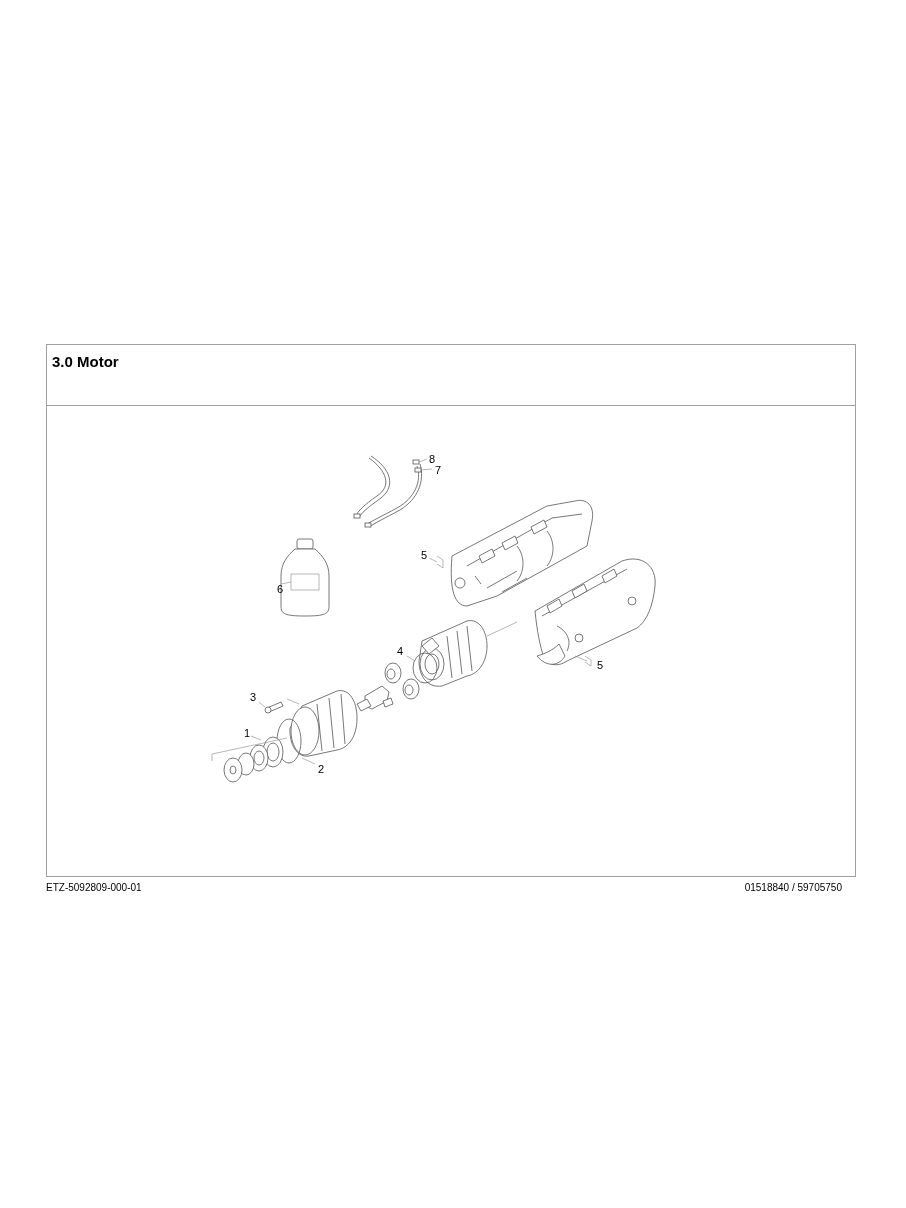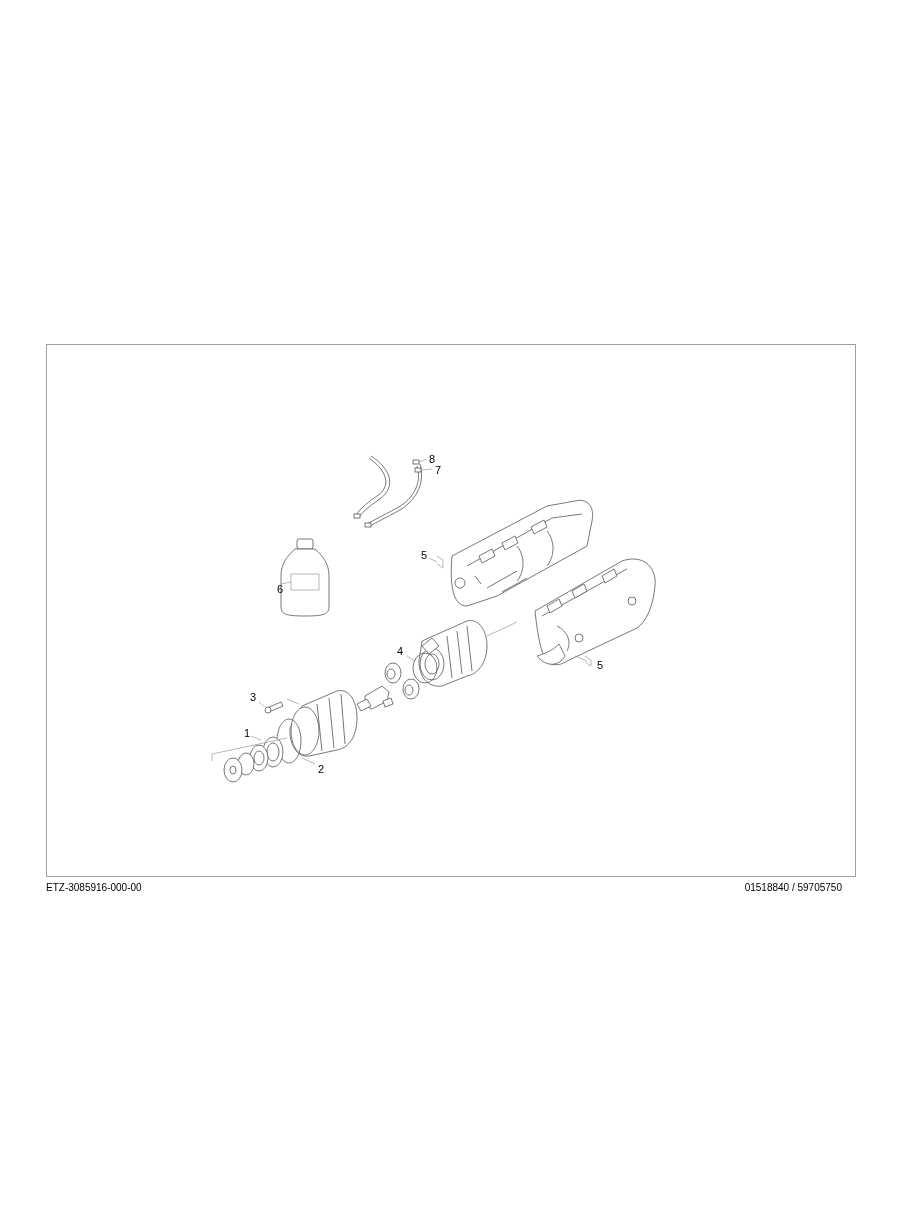--- a/index.html
+++ b/index.html
@@ -16,20 +16,23 @@
   .footer-right { position:absolute; right:64px; top:882px; font-size:10px; }
   .callout { font-family:"Liberation Sans", sans-serif; font-size:11px; fill:#000; }
   .ln { fill:none; stroke:#555; stroke-width:0.8; }
   .lt { fill:none; stroke:#888; stroke-width:0.6; }
   .fw { fill:#fff; stroke:#555; stroke-width:0.8; }
 </style>
 </head>
 <body>
 
 <div class="frame">
+  <div class="header">
+    <div class="title">3.0 Motor</div>
+  </div>
 
   <div class="drawing">
 
     <svg viewBox="0 0 808 470" xmlns="http://www.w3.org/2000/svg">
 
       <g>
         <path class="ln" d="M322 52 C340 65 345 80 330 90 C318 98 310 106 309 110"></path>
         <path class="ln" d="M324 50 C344 63 349 80 334 92 C320 102 313 108 312 112"></path>
         <path class="ln" d="M370 60 C375 75 368 92 350 102 C335 110 325 115 320 118"></path>
         <path class="ln" d="M373 58 C378 75 371 93 353 104 C338 112 328 117 322 121"></path>
@@ -133,14 +136,14 @@
       </g>
       <path class="lt" d="M165 355 L165 348 L240 332"></path>
       <line class="lt" x1="204" y1="330" x2="214" y2="334"></line>
       <line class="lt" x1="255" y1="352" x2="268" y2="358"></line>
       <text class="callout" x="197" y="331">1</text>
       <text class="callout" x="271" y="367">2</text>
     </svg>
   </div>
 </div>
 
-<div class="footer-left">ETZ-3085916-000-00</div>
+<div class="footer-left">ETZ-5092809-000-01</div>
 <div class="footer-right">01518840 / 59705750</div>
 
 </body></html>

